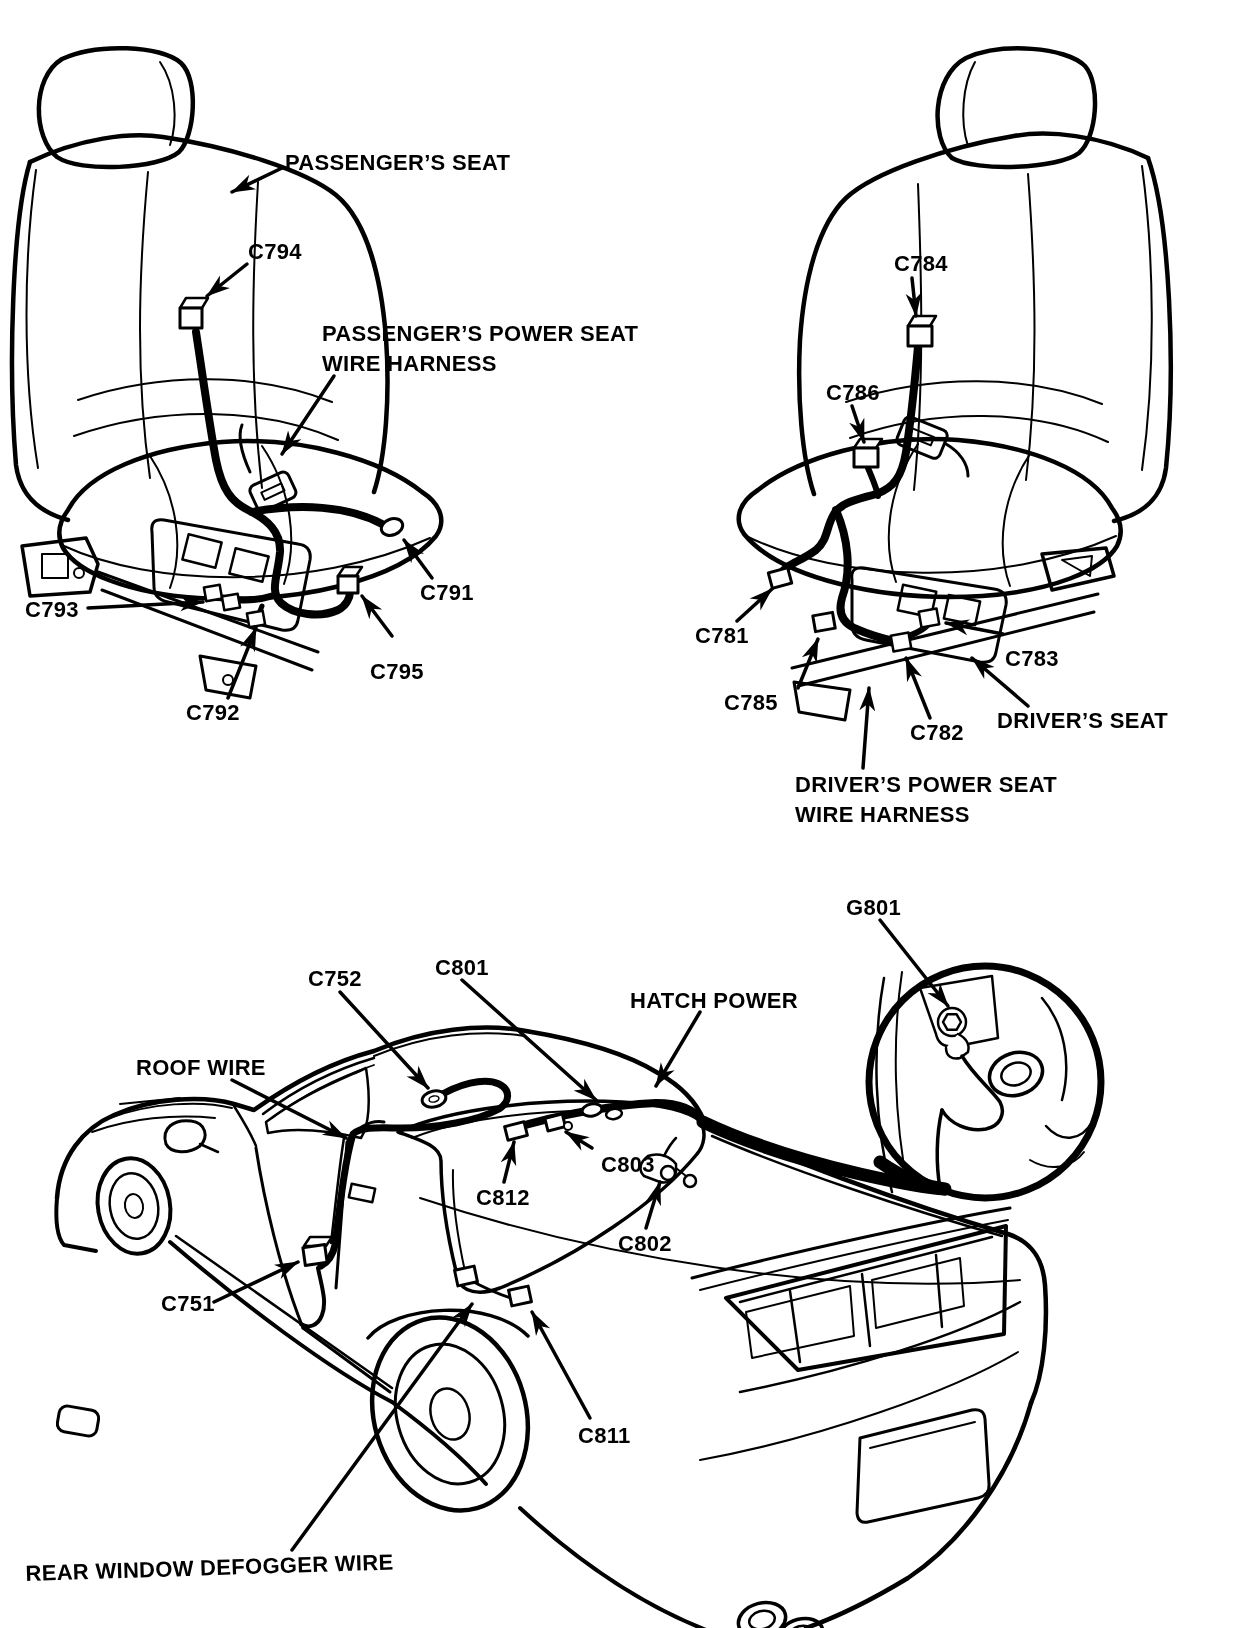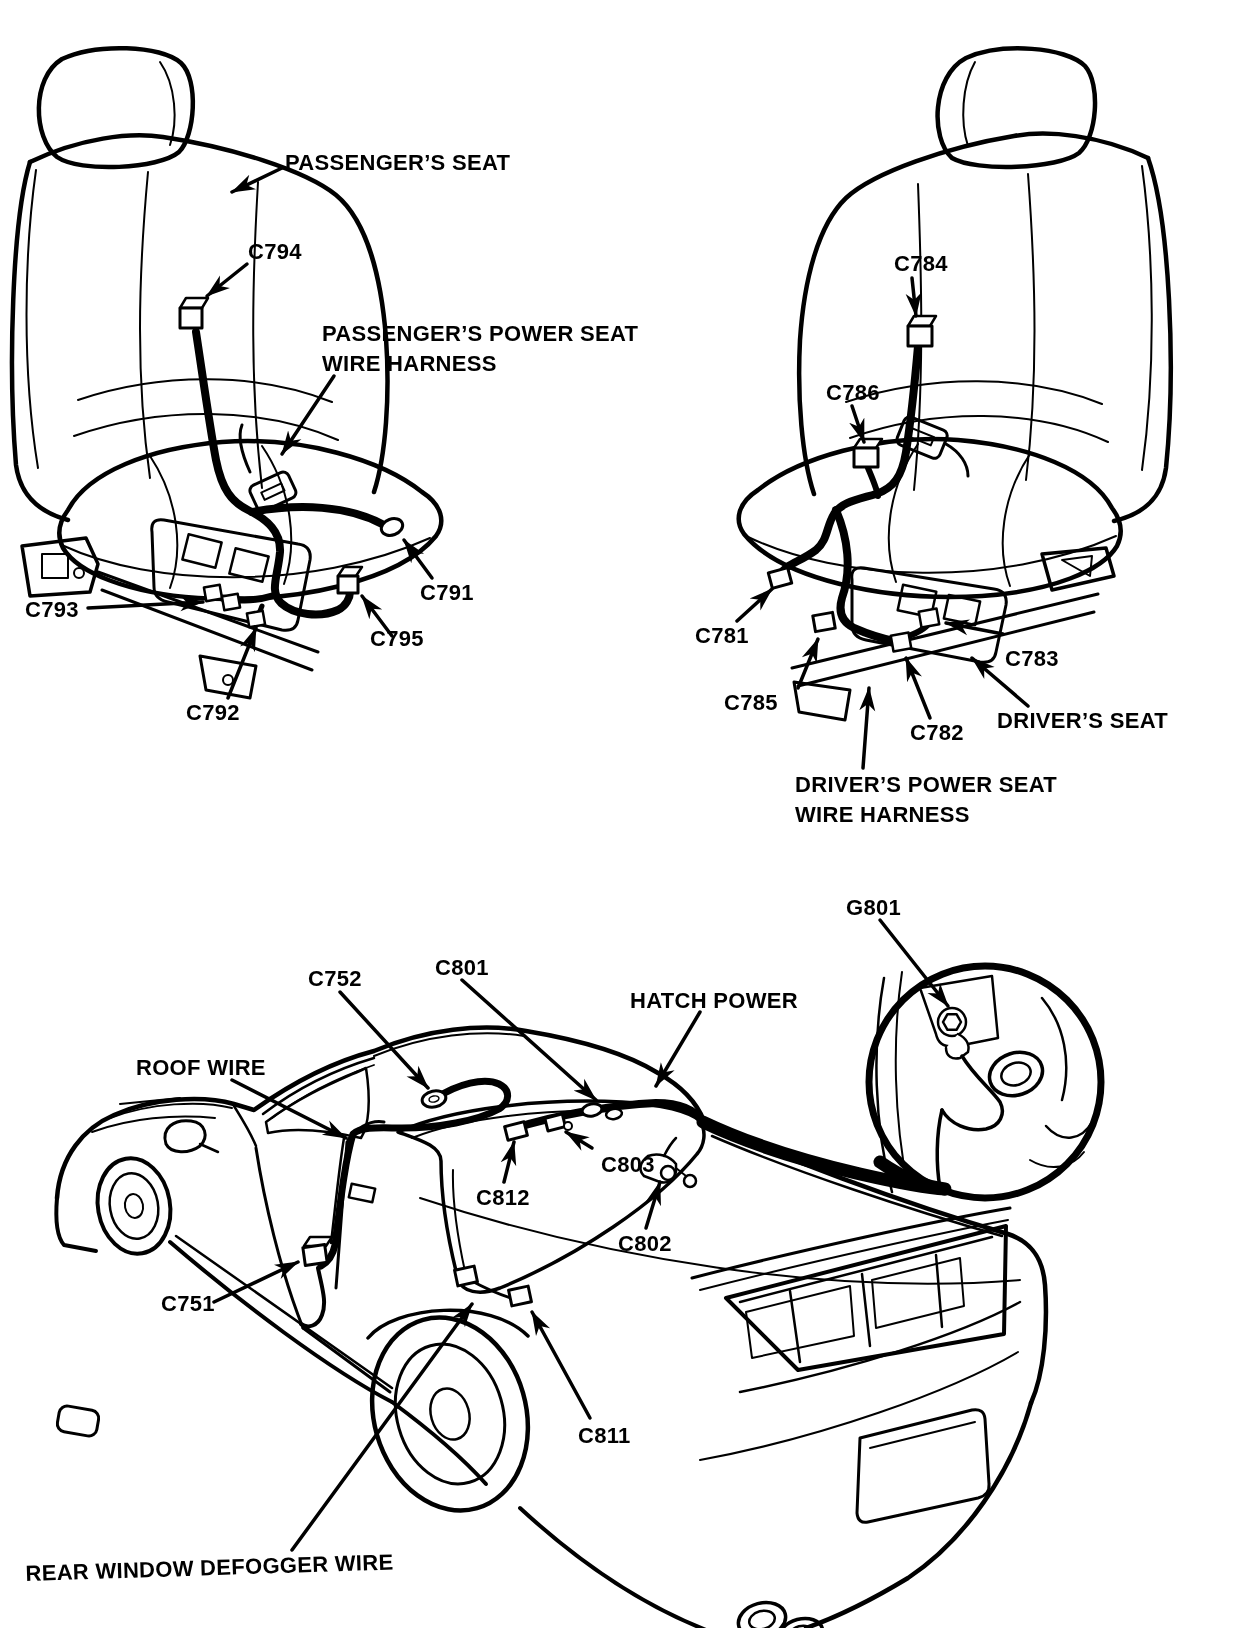--- a/index.html
+++ b/index.html
@@ -338,21 +338,21 @@
     </g>
   </g>
 </svg>
 
 <div class="lbl" style="left:285px;top:108px">PASSENGER’S SEAT</div>
 <div class="lbl" style="left:248px;top:197px">C794</div>
 <div class="lbl" style="left:322px;top:279px">PASSENGER’S POWER SEAT
 WIRE HARNESS</div>
 <div class="lbl" style="left:25px;top:555px">C793</div>
 <div class="lbl" style="left:420px;top:538px">C791</div>
-<div class="lbl" style="left:370px;top:584px">C795</div>
+<div class="lbl" style="left:370px;top:617px">C795</div>
 <div class="lbl" style="left:186px;top:658px">C792</div>
 <div class="lbl" style="left:894px;top:209px">C784</div>
 <div class="lbl" style="left:826px;top:338px">C786</div>
 <div class="lbl" style="left:695px;top:581px">C781</div>
 <div class="lbl" style="left:1005px;top:604px">C783</div>
 <div class="lbl" style="left:724px;top:648px">C785</div>
 <div class="lbl" style="left:910px;top:678px">C782</div>
 <div class="lbl" style="left:997px;top:666px">DRIVER’S SEAT</div>
 <div class="lbl" style="left:795px;top:730px">DRIVER’S POWER SEAT
 WIRE HARNESS</div>

